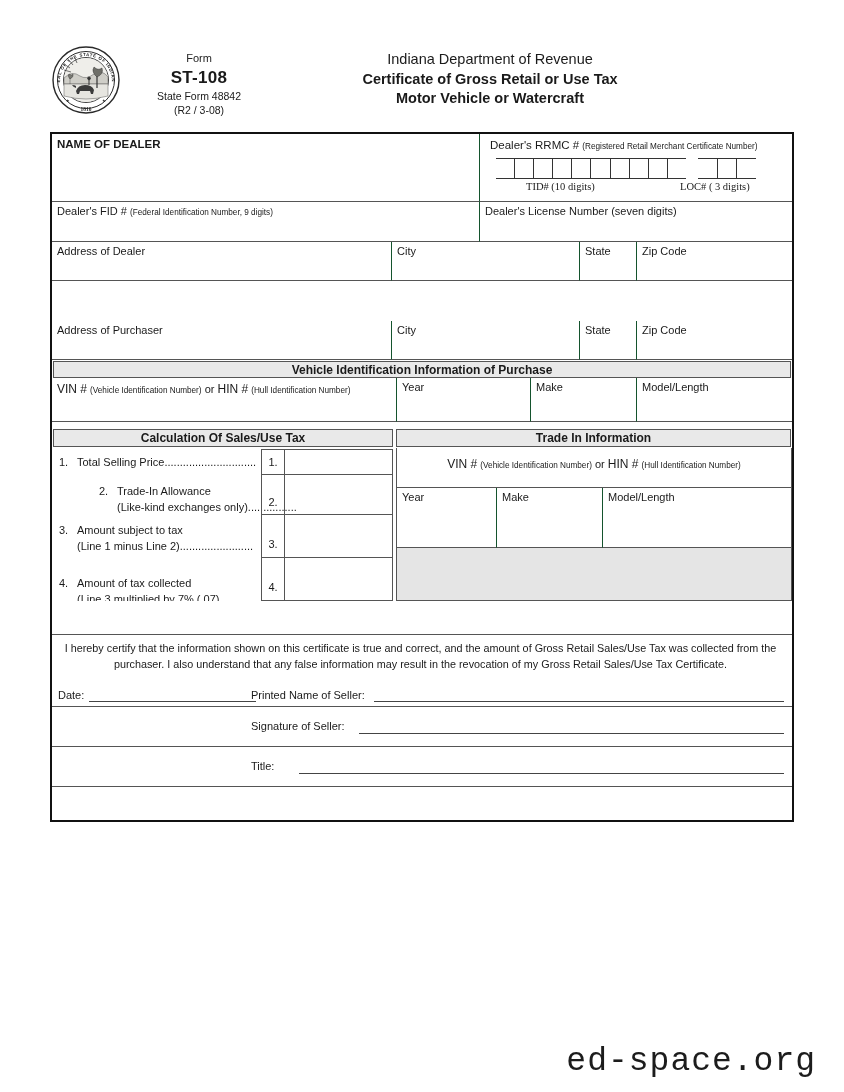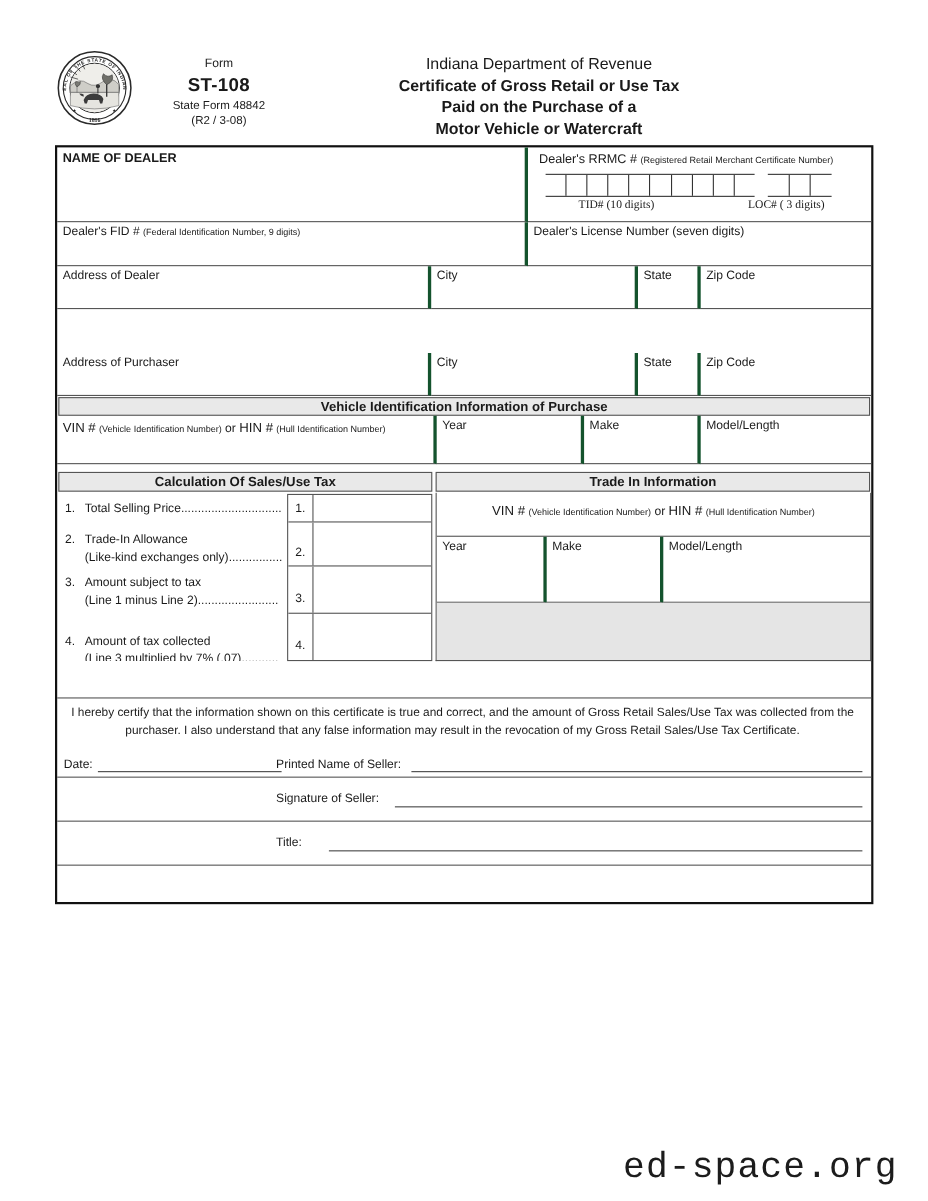--- a/index.html
+++ b/index.html
@@ -84,21 +84,21 @@
     height: 690px;
     border: 2px solid #111;
     box-sizing: border-box;
     background: #fff;
   }
   .cell {
     position: absolute;
     box-sizing: border-box;
     overflow: hidden;
   }
-  .bdr-r { border-right: 3px solid #14532d; }
+  .bdr-r { border-right: 1px solid #14532d; }
   .bdr-b { border-bottom: 1px solid #555; }
   .bdr-l { border-left: 1px solid #555; }
   .lbl {
     font-size: 11px;
     padding: 3px 0 0 5px;
     line-height: 1.25;
     white-space: nowrap;
   }
   .lbl-bold {
     font-size: 11.5px;
@@ -252,21 +252,20 @@
   <div id="form-id-block">
     <div class="form-word">Form</div>
     <div class="form-number">ST-108</div>
     <div class="state-form">State Form 48842</div>
     <div class="revision">(R2 / 3-08)</div>
   </div>
 
   <div id="title-block">
     <div class="dept-line">Indiana Department of Revenue</div>
     <div class="title-line">Certificate of Gross Retail or Use Tax</div>
-    <div class="title-line">Paid on the Purchase of a</div>
     <div class="title-line">Motor Vehicle or Watercraft</div>
   </div>
 </div>
 
 <div id="form-box">
 
   <div class="cell bdr-r bdr-b" style="left:0;top:0;width:428px;height:68px;">
     <div class="lbl-bold">NAME OF DEALER</div>
   </div>
 
@@ -359,21 +358,21 @@
   <div class="cell grayhdr" style="left:1px;top:295px;width:340px;height:18px;">Calculation Of Sales/Use Tax</div>
 
   <div class="cell grayhdr" style="left:344px;top:295px;width:395px;height:18px;">Trade In Information</div>
 
   <div class="cell" style="left:1px;top:313px;width:340px;height:154px;">
 
     <div class="calc-row" style="top:8px;">
       <span class="calc-num">1.</span><span>Total Selling Price</span><span>..............................</span>
     </div>
 
-    <div class="calc-row" style="top:37px;">
+    <div class="calc-row" style="top:37px;margin-left:40px;">
       <span class="calc-num">2.</span><span>Trade-In Allowance</span><br>
       <span class="calc-num"></span><span>(Like-kind exchanges only)</span><span>................</span>
     </div>
 
     <div class="calc-row" style="top:76px;">
       <span class="calc-num">3.</span><span>Amount subject to tax</span><br>
       <span class="calc-num"></span><span>(Line 1 minus Line 2)</span><span>........................</span>
     </div>
 
     <div class="calc-row" style="top:115px;margin-top:14px;">

